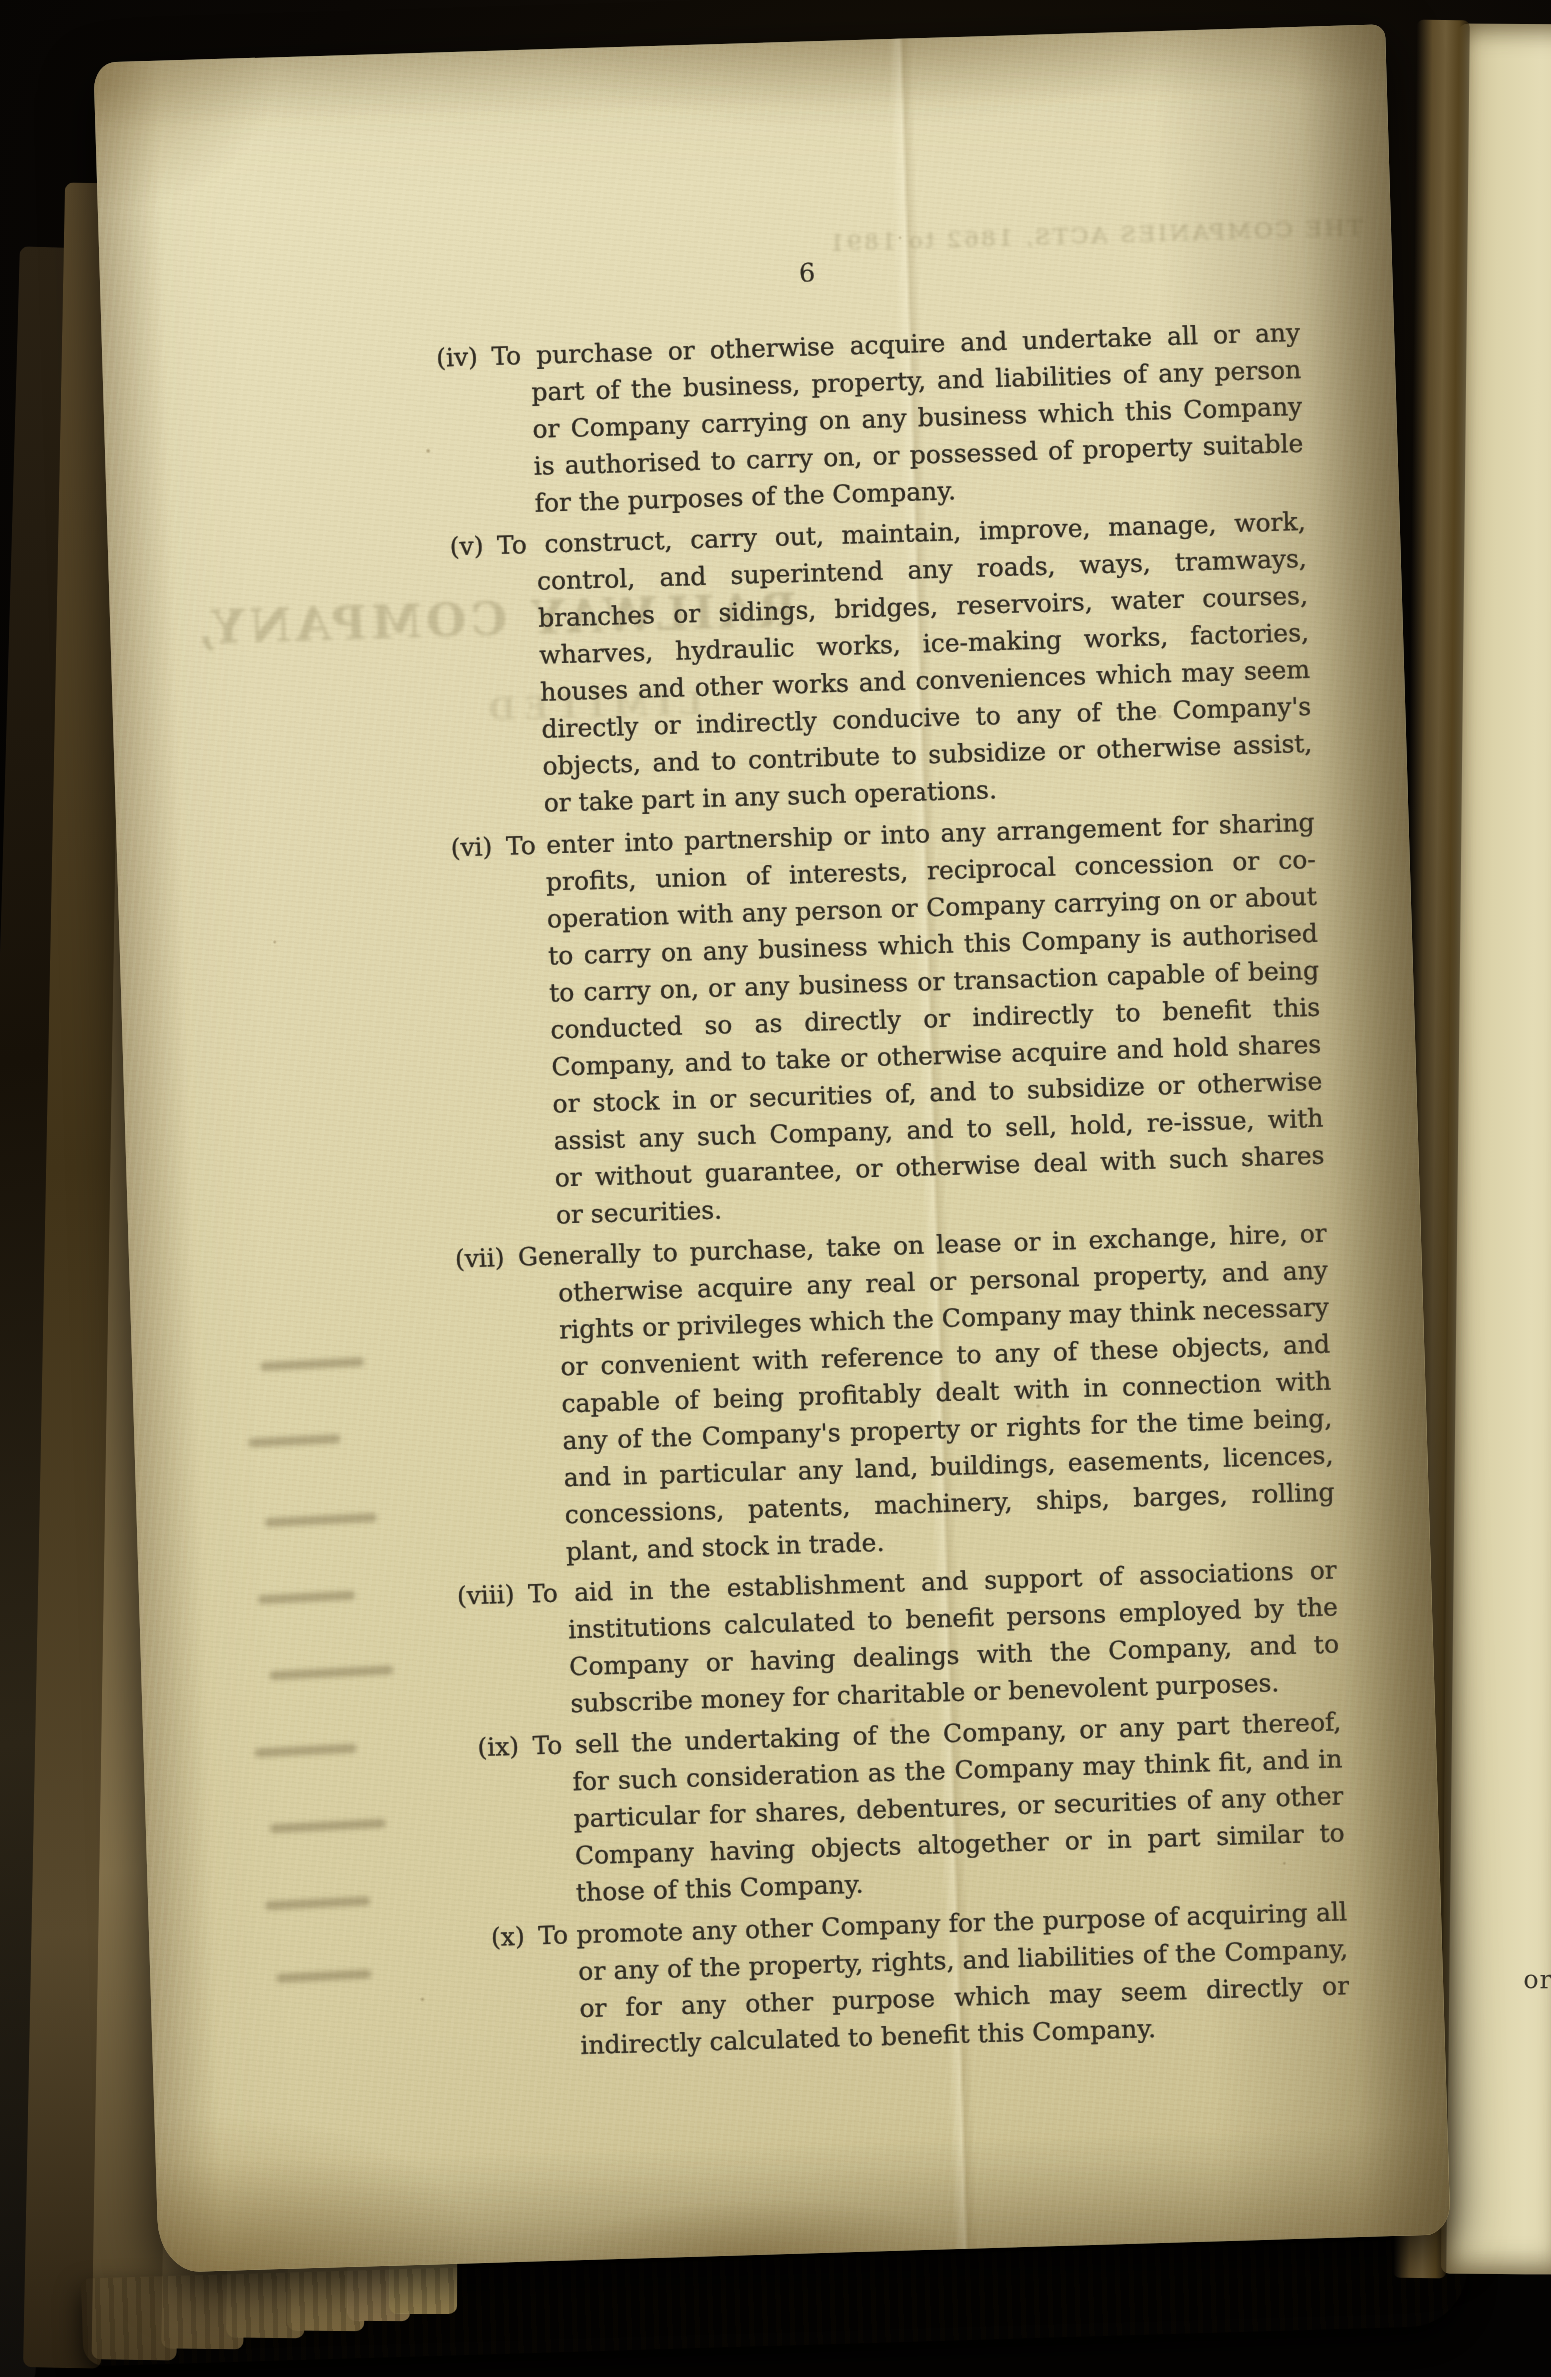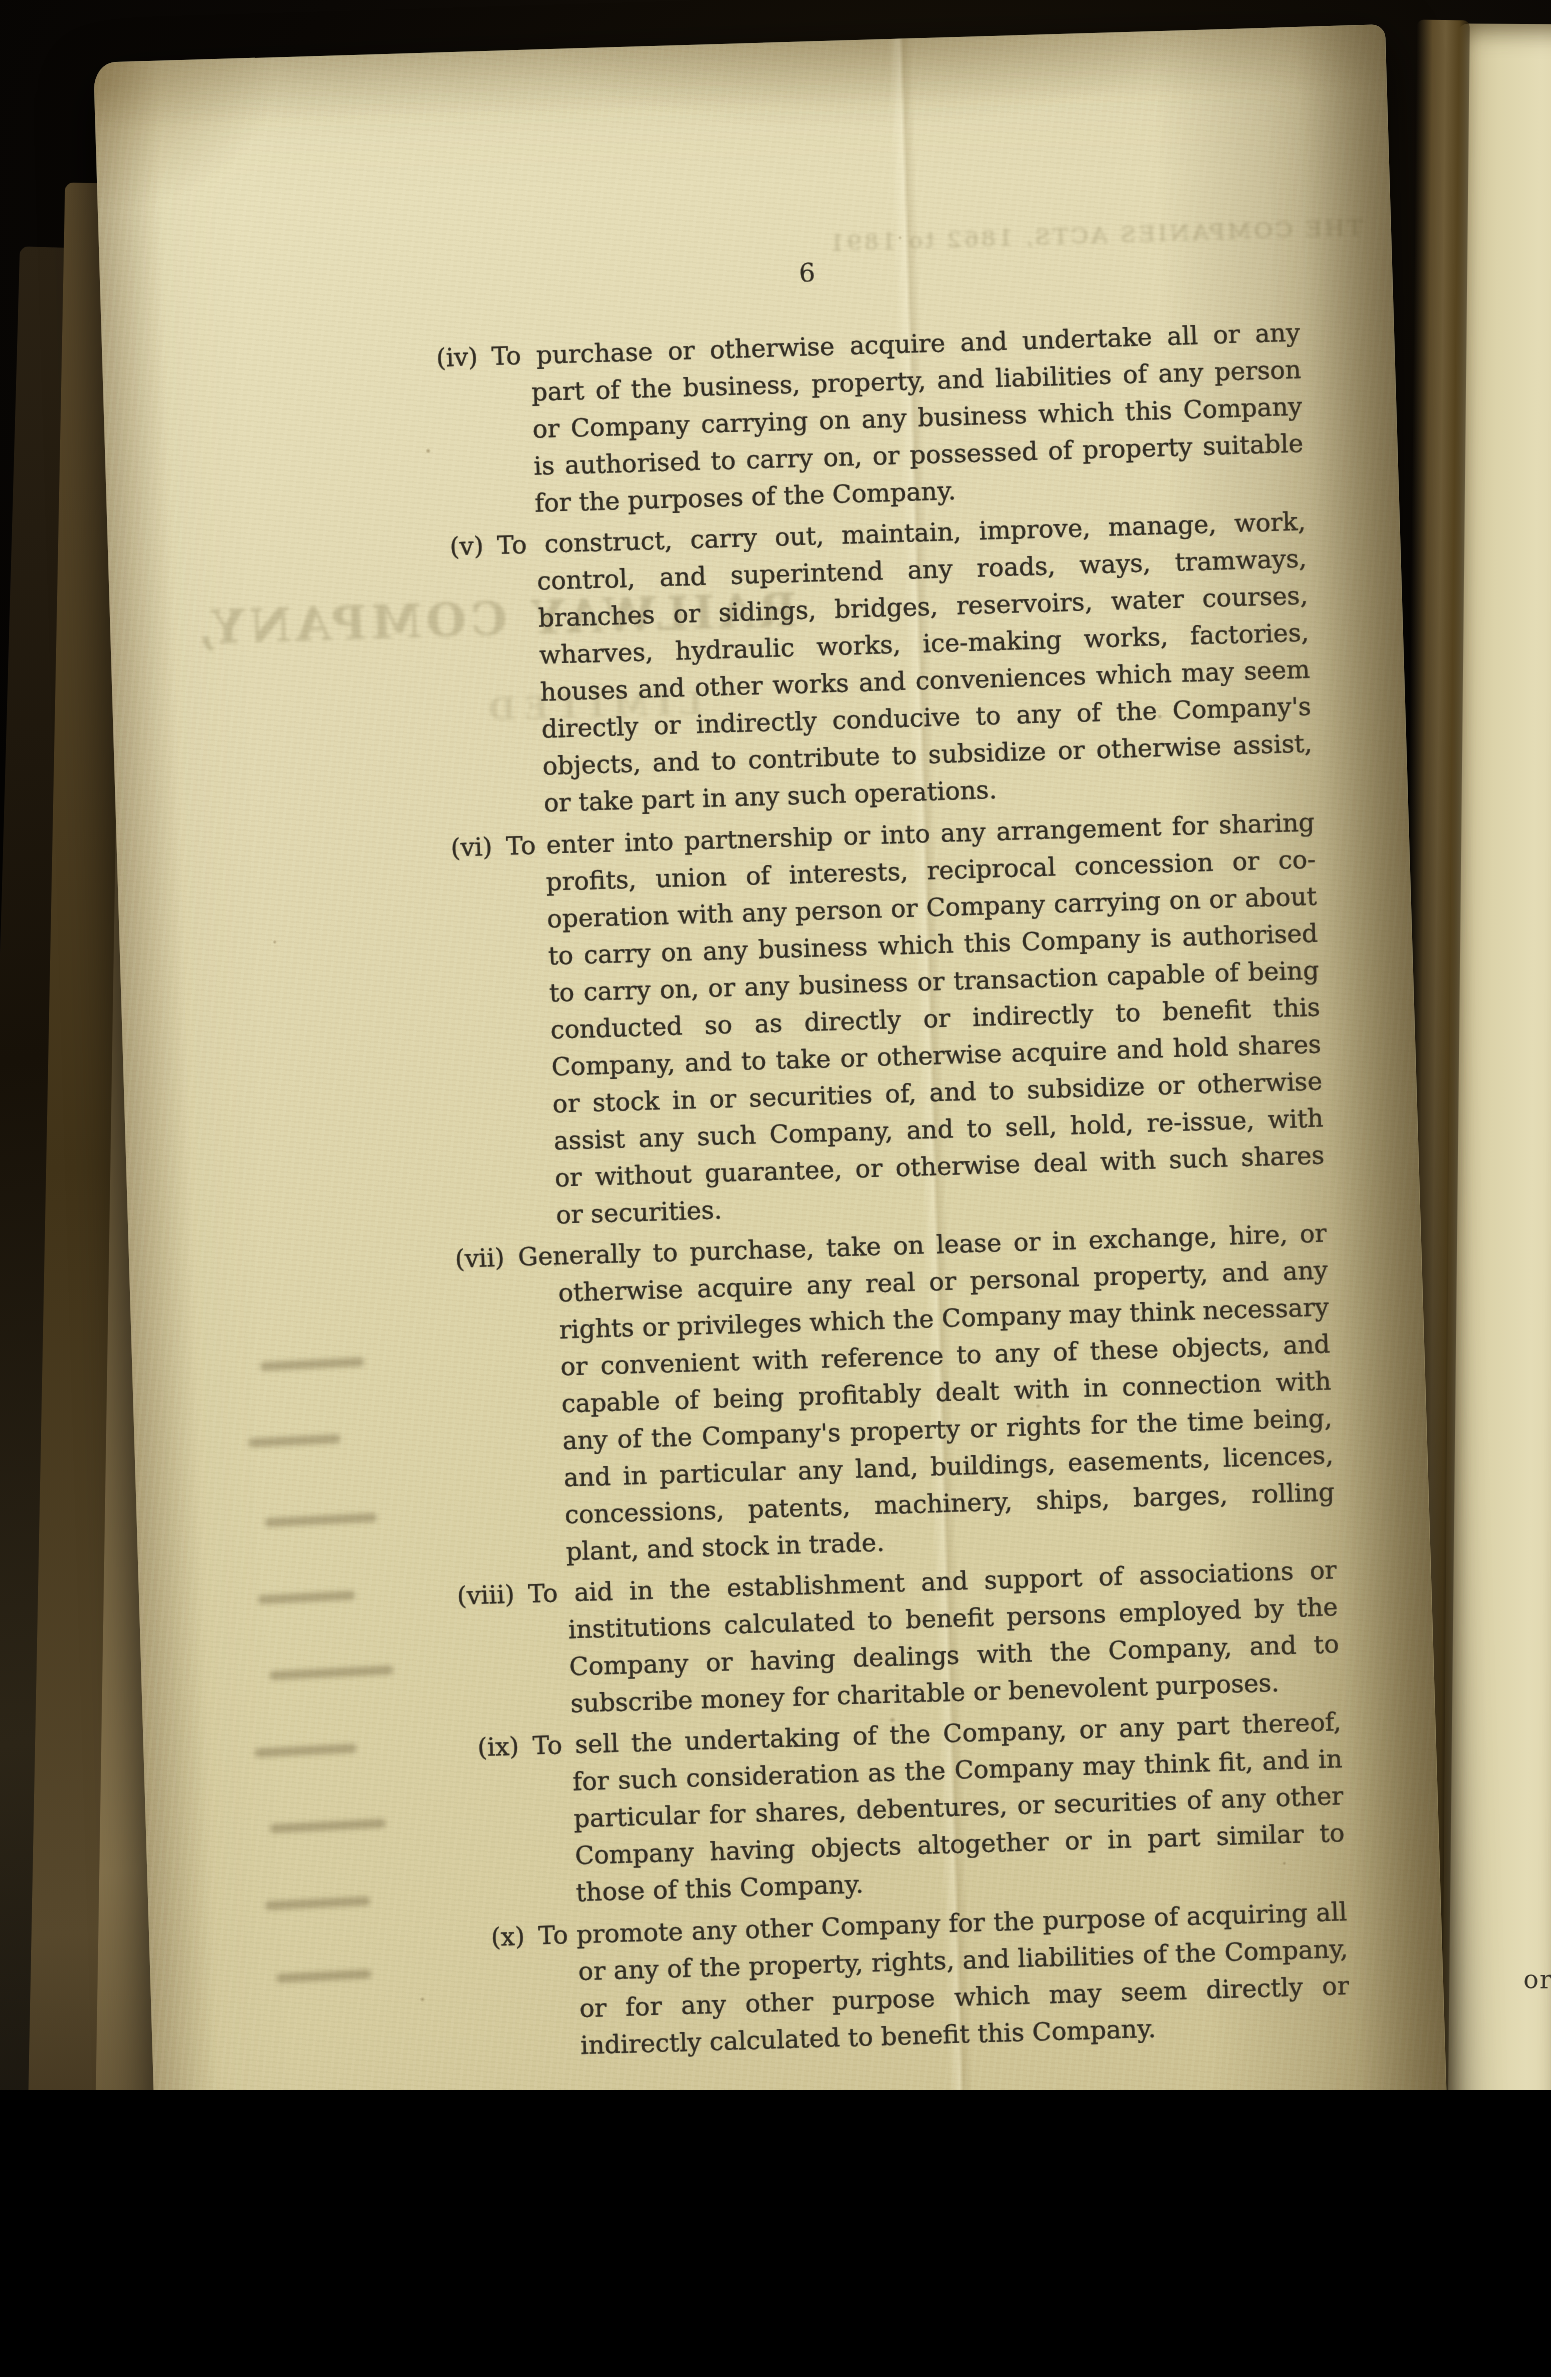--- a/index.html
+++ b/index.html
@@ -1,17 +1,17 @@
 <!DOCTYPE html>
 <html style="font-size:13.6px"><head>
 <meta charset="utf-8">
 <style>
   html,body { margin:0; padding:0; background:#000; }
   .scene {
-    position:relative; width:1552px; height:2090px; overflow:hidden;
+    position:relative; width:1552px; height:2377px; overflow:hidden;
     background: radial-gradient(1275px 850px at 62% 10%, #191309 0%, #0b0805 55%, #040302 100%);
     font-family:"DejaVu Serif","Liberation Serif",serif;
   }
 
   
   .stack { position:absolute; left:0; top:0; width:476px; height:2377px; }
   .strip { position:absolute; border-radius:8.5px;
     background-image: repeating-linear-gradient(91deg, rgba(30,20,8,.18) 0 2.6px, rgba(0,0,0,0) 2.6px 7.7px);
   }
   .strip.s1 { left:-10.2px; top:247px; width:75px; height:2134px; transform:rotate(1.6deg);

